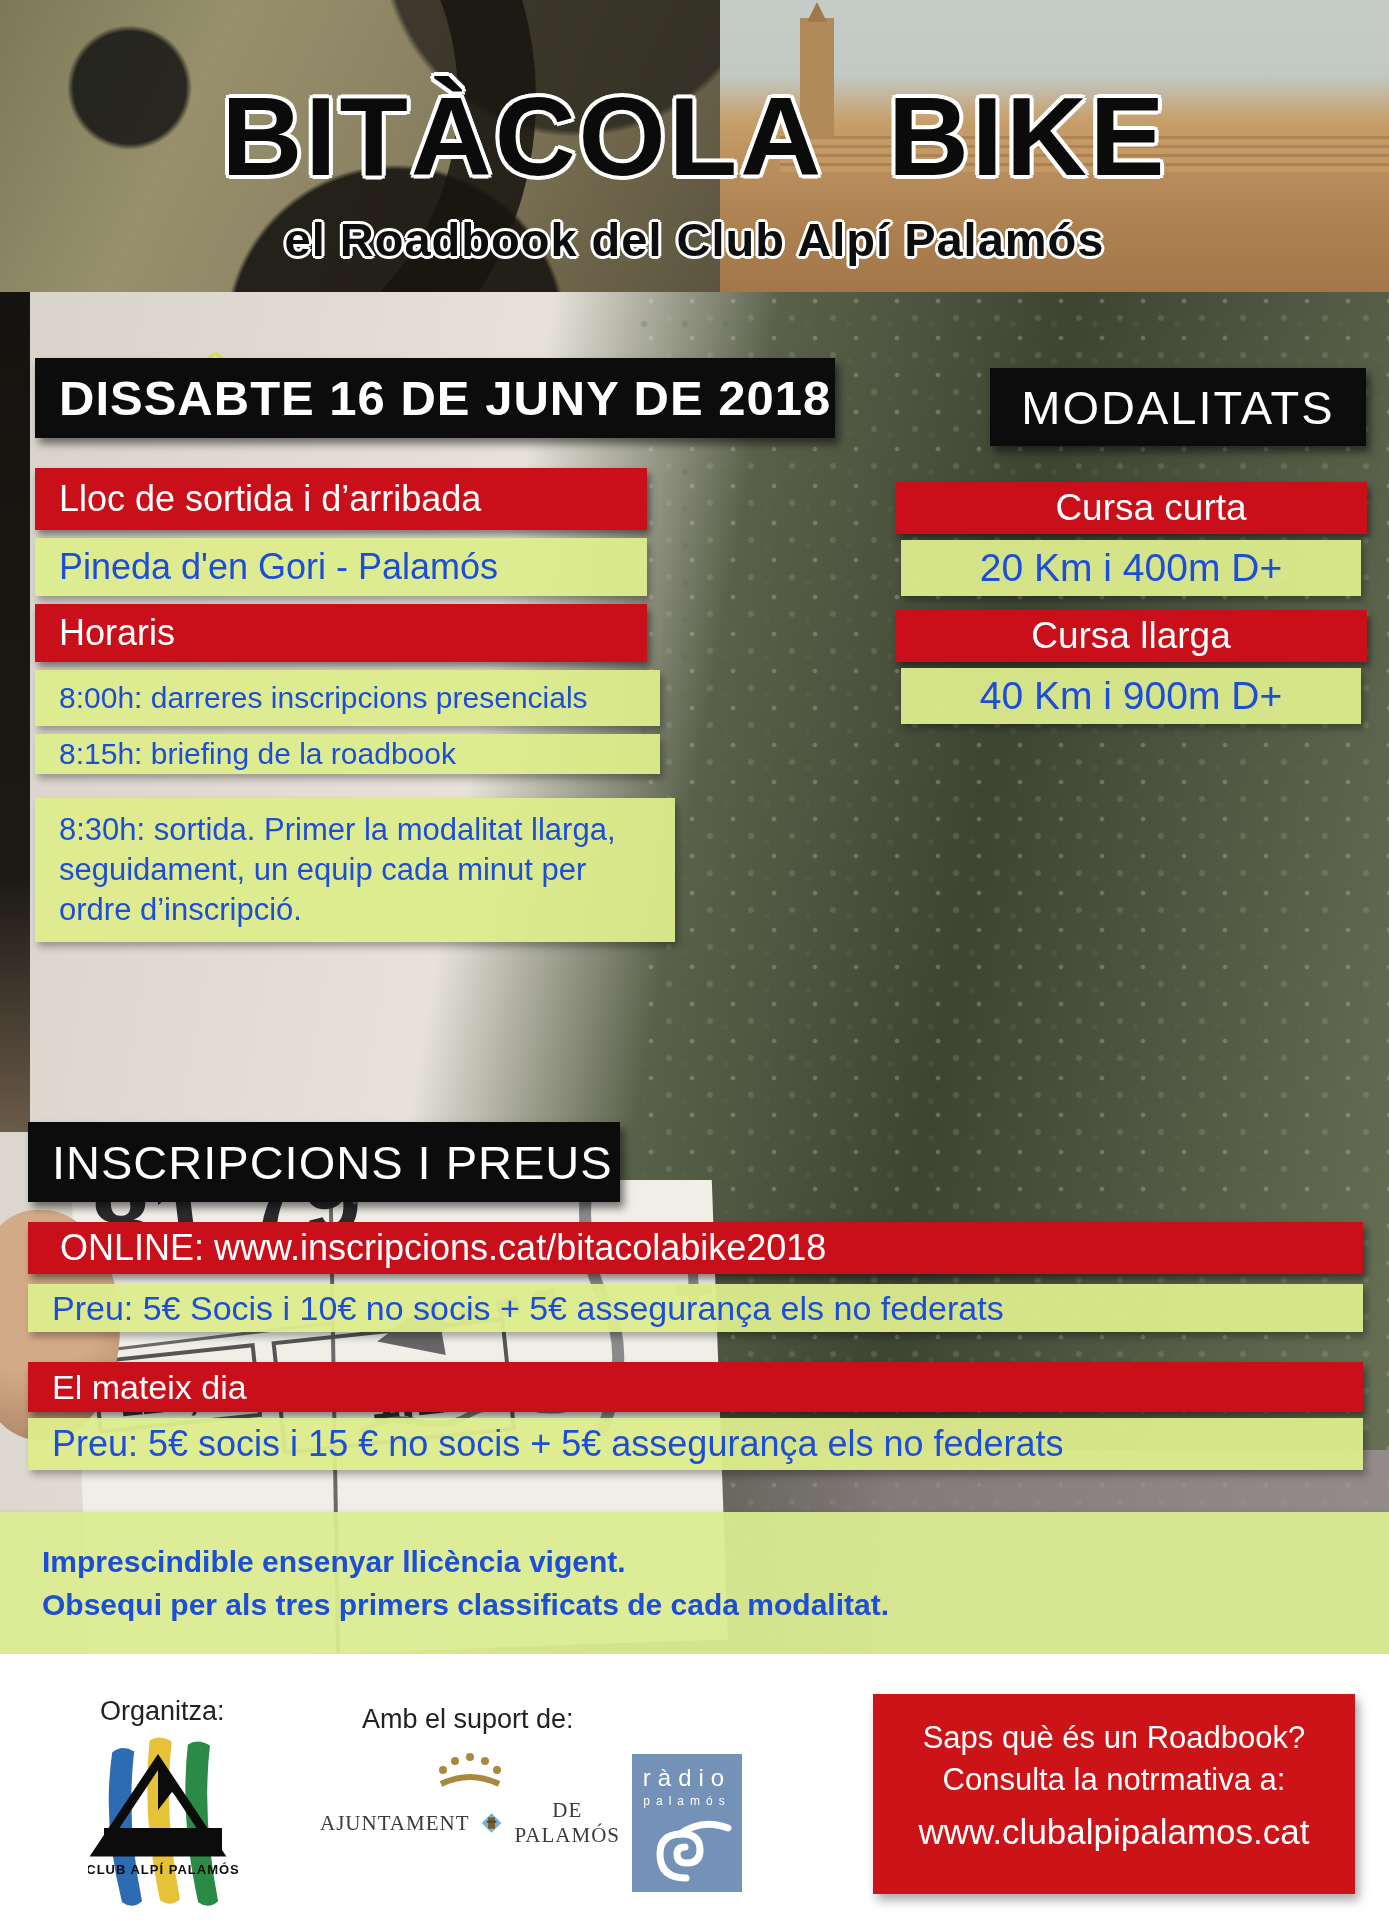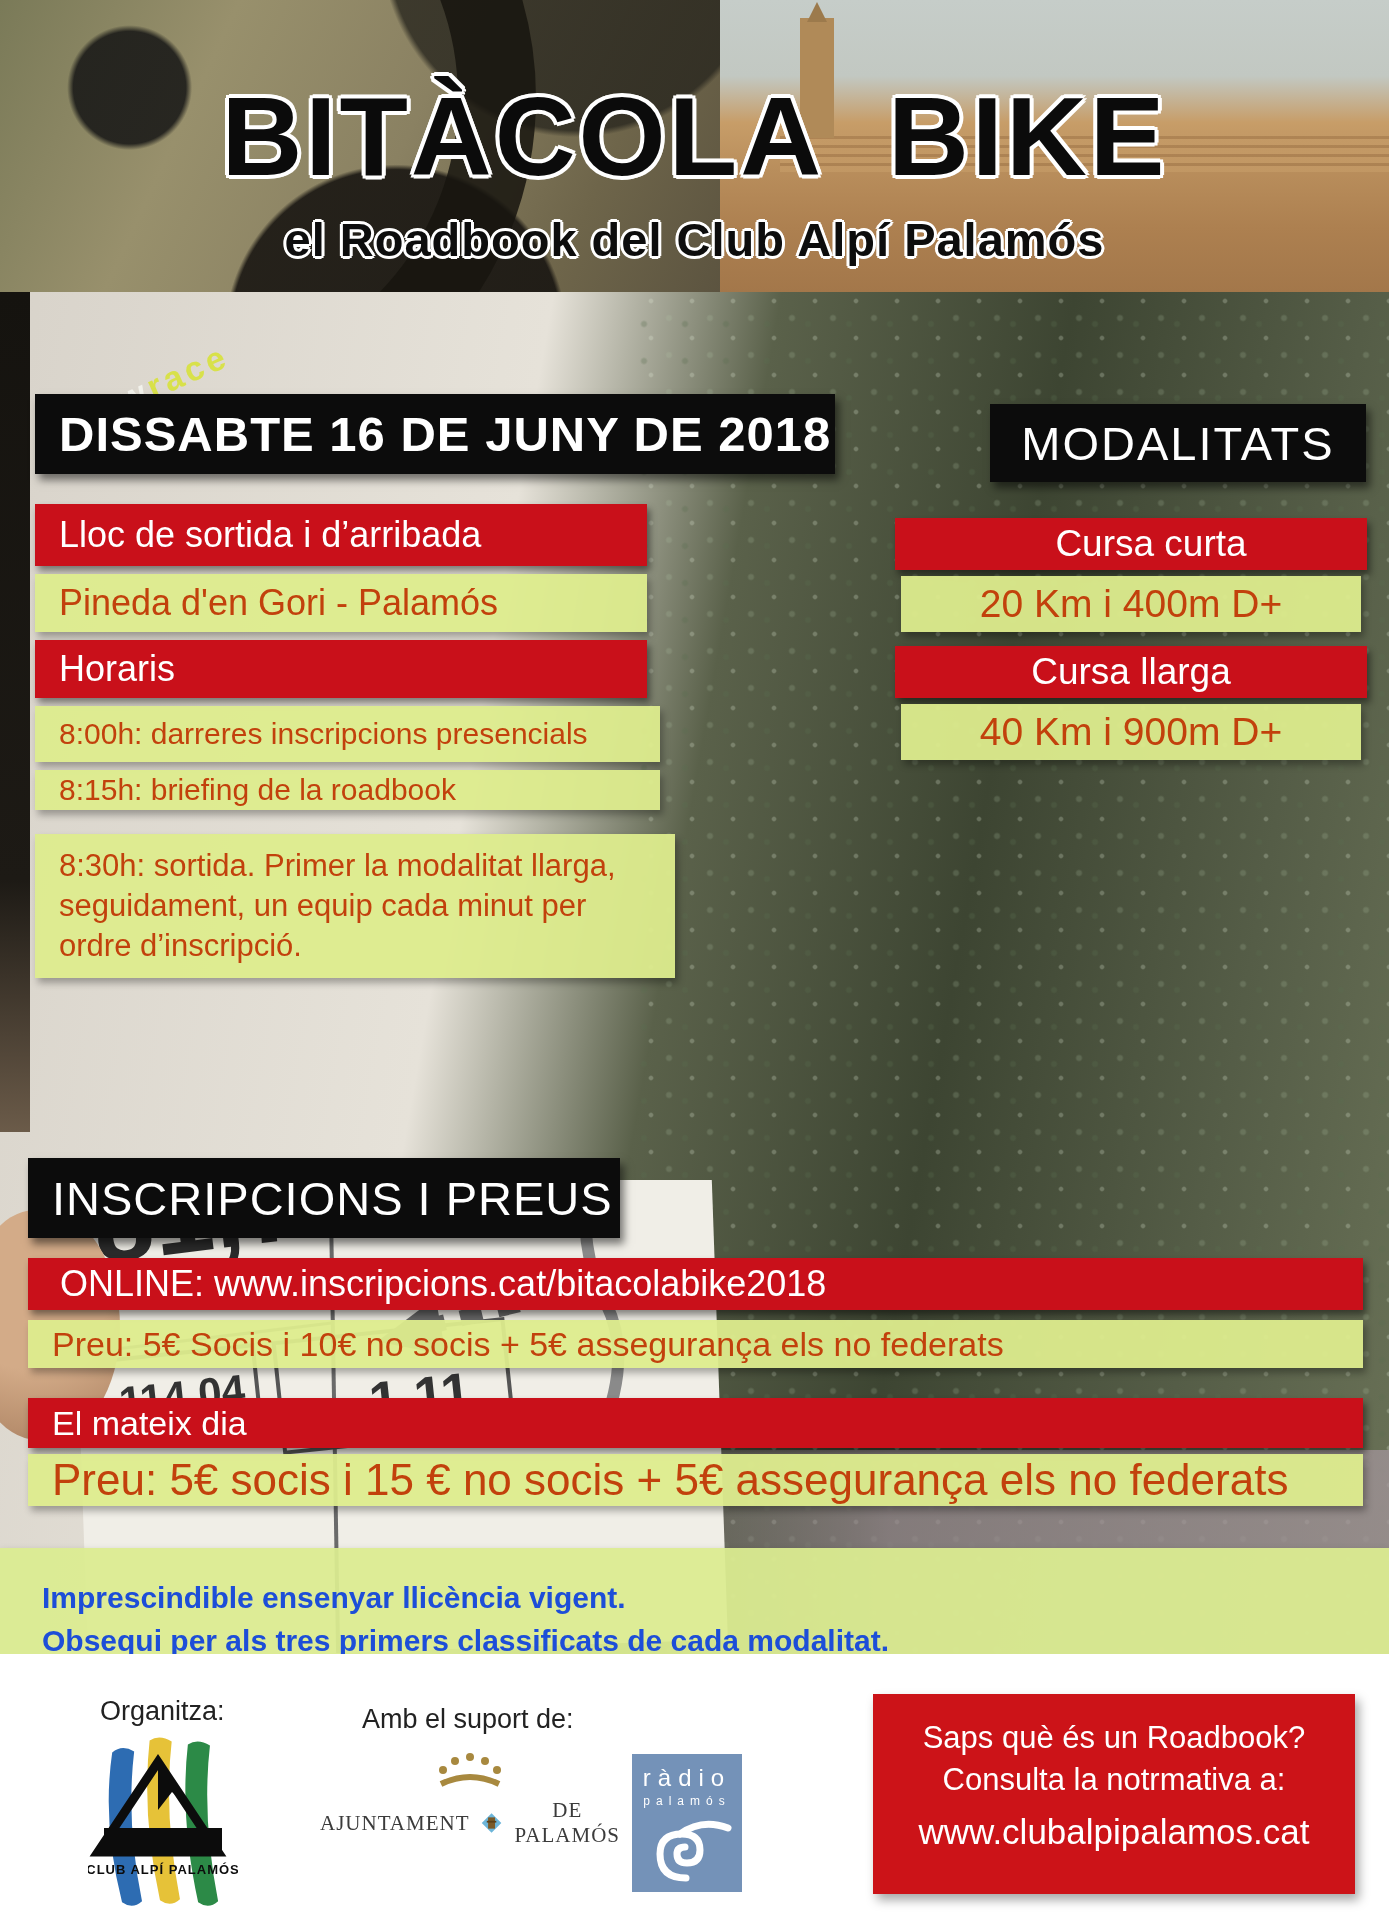--- a/index.html
+++ b/index.html
@@ -47,23 +47,23 @@
   .left-strip{position:absolute;left:0;top:292px;width:30px;height:840px;
     background:linear-gradient(180deg,#15130f 0%,#1d1a15 70%,#6b5b49 100%);}
   .thumb{position:absolute;left:-30px;top:1210px;width:150px;height:230px;border-radius:46% 54% 52% 48%;
     background:radial-gradient(circle at 40% 35%,#d3ab88 0 45%,#b88f6e 80%,#9a755a 100%);}
   .tire-text{position:absolute;left:70px;top:368px;transform:rotate(-24deg);
     font-size:34px;font-weight:bold;color:#f5f5ef;letter-spacing:4px;opacity:.9;}
   .tire-text span{color:#d8e23c;}
   
   .roadbook{position:absolute;left:40px;top:1180px;}
   
-  .bar{position:absolute;box-sizing:border-box;display:flex;align-items:center;margin-top:36px;}
+  .bar{position:absolute;box-sizing:border-box;display:flex;align-items:center;}
   .bar-red{background:#c9101a;color:#fff;box-shadow:3px 5px 7px rgba(0,0,0,.45);}
-  .bar-yellow{background:rgba(221,236,141,.95);color:#c2410c;box-shadow:3px 5px 7px rgba(0,0,0,.30);}
+  .bar-yellow{background:rgba(221,236,141,.95);color:#1d4ed8;box-shadow:3px 5px 7px rgba(0,0,0,.30);}
   .bar-black{background:#0c0c0c;color:#fff;box-shadow:4px 6px 8px rgba(0,0,0,.5);}
   .pad-l{padding-left:24px;}
   .center{justify-content:center;text-align:center;}
   
   .footer{position:absolute;left:0;top:1654px;width:1389px;height:266px;background:#ffffff;}
   .small-label{position:absolute;font-size:27px;color:#222;}
   .redbox{position:absolute;left:873px;top:40px;width:482px;height:200px;background:#cc1318;
     color:#fff;text-align:center;box-shadow:4px 6px 10px rgba(0,0,0,.35);}
   .redbox .l1{margin-top:26px;font-size:31px;}
   .redbox .l2{margin-top:6px;font-size:31px;}
@@ -138,21 +138,21 @@
 
   <div class="bar bar-red center" style="left:895px;top:482px;width:472px;height:52px;font-size:37px;padding-left:40px;">Cursa curta</div>
   <div class="bar bar-yellow center" style="left:901px;top:540px;width:460px;height:56px;font-size:39px;">20 Km i 400m D+</div>
   <div class="bar bar-red center" style="left:895px;top:610px;width:472px;height:52px;font-size:37px;">Cursa llarga</div>
   <div class="bar bar-yellow center" style="left:901px;top:668px;width:460px;height:56px;font-size:39px;">40 Km i 900m D+</div>
 
   <div class="bar bar-black pad-l" style="left:28px;top:1122px;width:592px;height:80px;font-size:47px;letter-spacing:1px;">INSCRIPCIONS I PREUS</div>
   <div class="bar bar-red" style="left:28px;top:1222px;width:1335px;height:52px;font-size:36px;padding-left:32px;">ONLINE: www.inscripcions.cat/bitacolabike2018</div>
   <div class="bar bar-yellow pad-l" style="left:28px;top:1284px;width:1335px;height:48px;font-size:34px;">Preu: 5€ Socis i 10€ no socis + 5€ assegurança els no federats</div>
   <div class="bar bar-red pad-l" style="left:28px;top:1362px;width:1335px;height:50px;font-size:34px;">El mateix dia</div>
-  <div class="bar bar-yellow pad-l" style="left:28px;top:1418px;width:1335px;height:52px;font-size:44px;">Preu: 5€ socis i 15 € no socis + 5€ assegurança els no federats</div>
+  <div class="bar bar-yellow pad-l" style="left:28px;top:1418px;width:1335px;height:52px;font-size:36px;">Preu: 5€ socis i 15 € no socis + 5€ assegurança els no federats</div>
 
   <div class="bar" style="left:0;top:1512px;width:1389px;height:142px;background:rgba(219,236,144,.94);box-shadow:0 4px 8px rgba(0,0,0,.25);">
     <div style="padding-left:42px;font-size:30px;font-weight:bold;color:#1d4ed8;line-height:1.45;">
       <div>Imprescindible ensenyar llicència vigent.</div>
       <div>Obsequi per als tres primers classificats de cada modalitat.</div>
     </div>
   </div>
 
   <div class="footer">
     <div class="small-label" style="left:100px;top:42px;">Organitza:</div>

